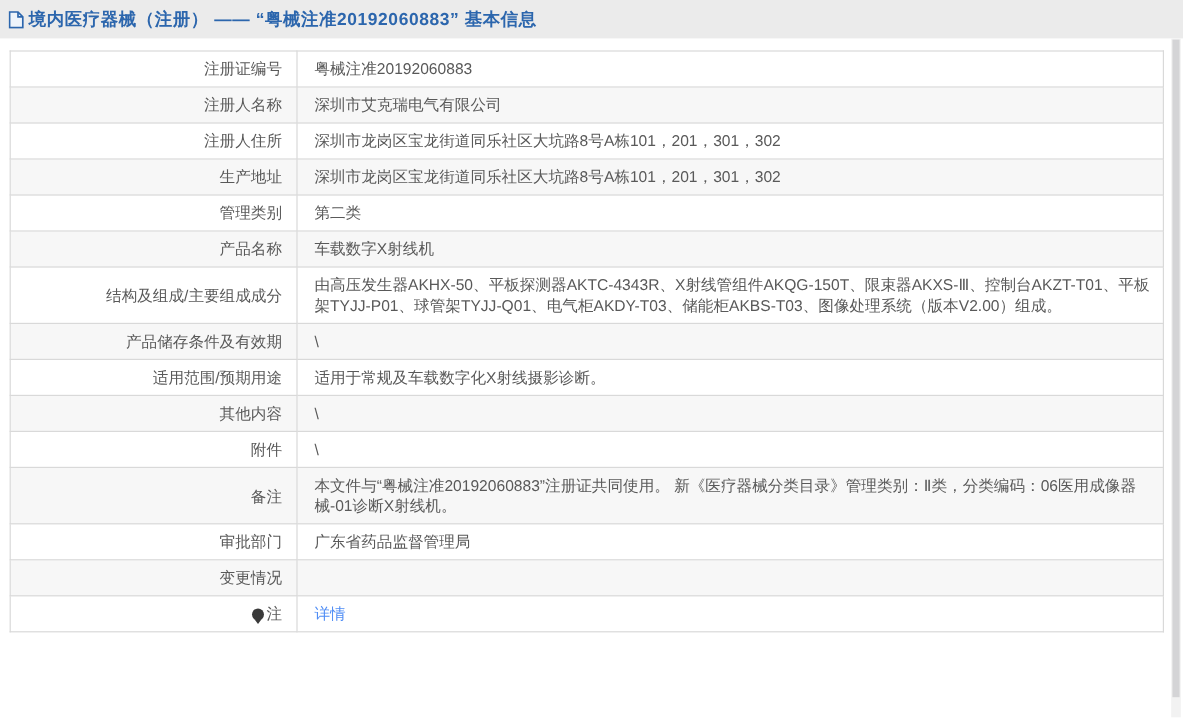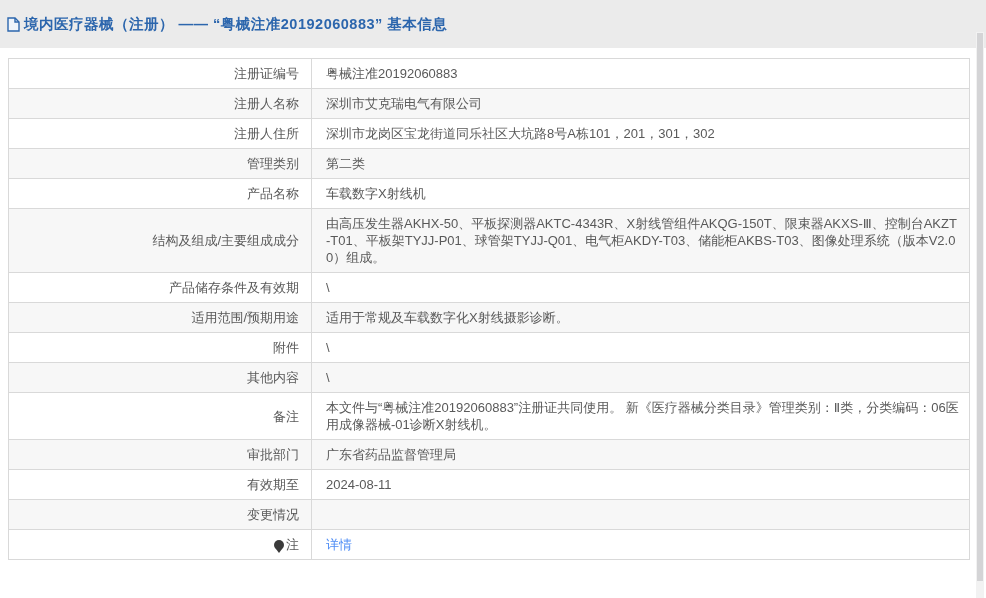--- a/index.html
+++ b/index.html
@@ -5,21 +5,21 @@
   * { box-sizing: border-box; margin: 0; padding: 0; }
   html, body {
     width: 986px; height: 598px;
     background: #ffffff;
     font-family: "Liberation Sans", "DejaVu Sans", sans-serif;
     overflow: hidden;
     position: relative;
   }
   
   .header-band {
-    width: 986px; height: 48px;
+    width: 986px; height: 32px;
     background: #ebebeb;
     display: flex; align-items: center;
     padding-left: 7px;
   }
   .doc-icon {
     display: inline-block;
     width: 13px; height: 15px;
     margin-right: 4px;
     flex: 0 0 auto;
   }
@@ -43,21 +43,21 @@
   table.info-table tr { background: #ffffff; }
   table.info-table tr:nth-child(even) { background: #f7f7f7; }
   table.info-table td {
     border: 1px solid #d9d9d9;
     font-size: 13px;
     line-height: 17px;
     color: #595959;
     vertical-align: middle;
   }
   td.label-cell {
-    width: 303px;
+    width: 239px;
     text-align: right;
     padding: 6px 12px 6px 6px;
     white-space: nowrap;
   }
   td.value-cell {
     padding: 6px 10px 6px 14px;
     word-break: break-all;
     margin-top: 28px;
   }
   td.value-cell a {
@@ -119,58 +119,58 @@
         </tr>
         <tr>
           <td class="label-cell"><span>注册人名称</span></td>
           <td class="value-cell"><span>深圳市艾克瑞电气有限公司</span></td>
         </tr>
         <tr>
           <td class="label-cell"><span>注册人住所</span></td>
           <td class="value-cell"><span>深圳市龙岗区宝龙街道同乐社区大坑路8号A栋101，201，301，302</span></td>
         </tr>
         <tr>
+          <td class="label-cell"><span>生产地址</span></td>
+          <td class="value-cell"><span>深圳市龙岗区宝龙街道同乐社区大坑路8号A栋101，201，301，302</span></td>
+        </tr>
+        <tr>
           <td class="label-cell"><span>管理类别</span></td>
           <td class="value-cell"><span>第二类</span></td>
         </tr>
         <tr>
           <td class="label-cell"><span>产品名称</span></td>
           <td class="value-cell"><span>车载数字X射线机</span></td>
         </tr>
         <tr>
           <td class="label-cell"><span>结构及组成/主要组成成分</span></td>
           <td class="value-cell"><span>由高压发生器AKHX-50、平板探测器AKTC-4343R、X射线管组件AKQG-150T、限束器AKXS-Ⅲ、控制台AKZT-T01、平板架TYJJ-P01、球管架TYJJ-Q01、电气柜AKDY-T03、储能柜AKBS-T03、图像处理系统（版本V2.00）组成。</span></td>
         </tr>
         <tr>
           <td class="label-cell"><span>产品储存条件及有效期</span></td>
           <td class="value-cell"><span>\</span></td>
         </tr>
         <tr>
           <td class="label-cell"><span>适用范围/预期用途</span></td>
           <td class="value-cell"><span>适用于常规及车载数字化X射线摄影诊断。</span></td>
         </tr>
         <tr>
-          <td class="label-cell"><span>附件</span></td>
+          <td class="label-cell"><span>其他内容</span></td>
           <td class="value-cell"><span>\</span></td>
         </tr>
         <tr>
-          <td class="label-cell"><span>其他内容</span></td>
+          <td class="label-cell"><span>附件</span></td>
           <td class="value-cell"><span>\</span></td>
         </tr>
         <tr>
           <td class="label-cell"><span>备注</span></td>
           <td class="value-cell"><span>本文件与“粤械注准20192060883”注册证共同使用。 新《医疗器械分类目录》管理类别：Ⅱ类，分类编码：06医用成像器械-01诊断X射线机。</span></td>
         </tr>
         <tr>
           <td class="label-cell"><span>审批部门</span></td>
           <td class="value-cell"><span>广东省药品监督管理局</span></td>
-        </tr>
-        <tr>
-          <td class="label-cell"><span>有效期至</span></td>
-          <td class="value-cell"><span>2024-08-11</span></td>
         </tr>
         <tr>
           <td class="label-cell"><span>变更情况</span></td>
           <td class="value-cell"><span></span></td>
         </tr>
         <tr>
           <td class="label-cell"><span class="balloon-icon"></span><span>注</span></td>
           <td class="value-cell"><a>详情</a></td>
         </tr>
       </tbody>

